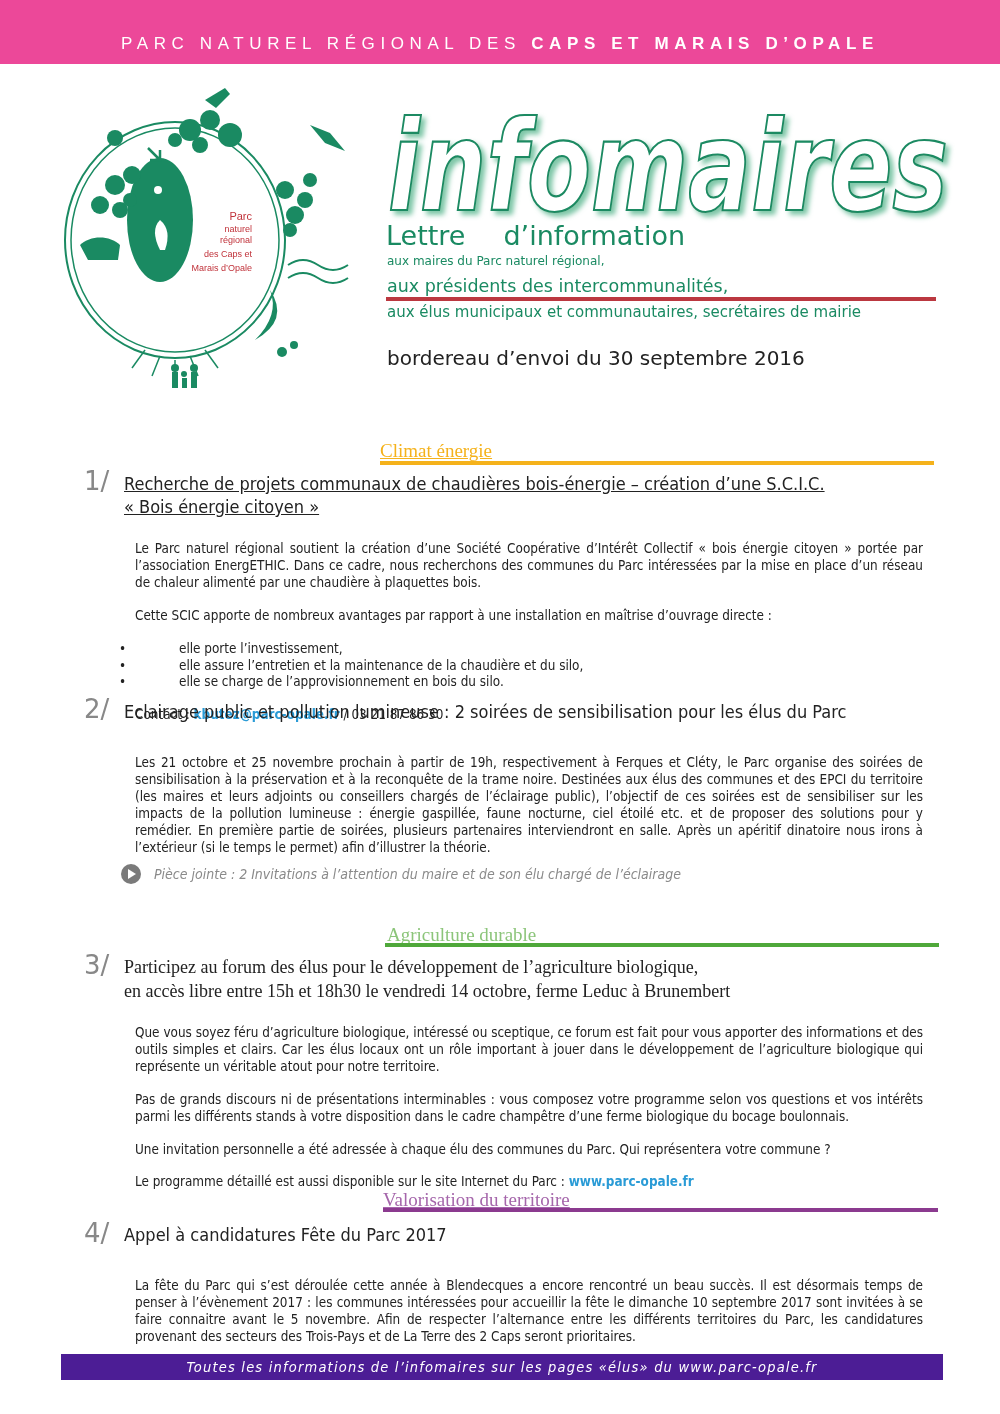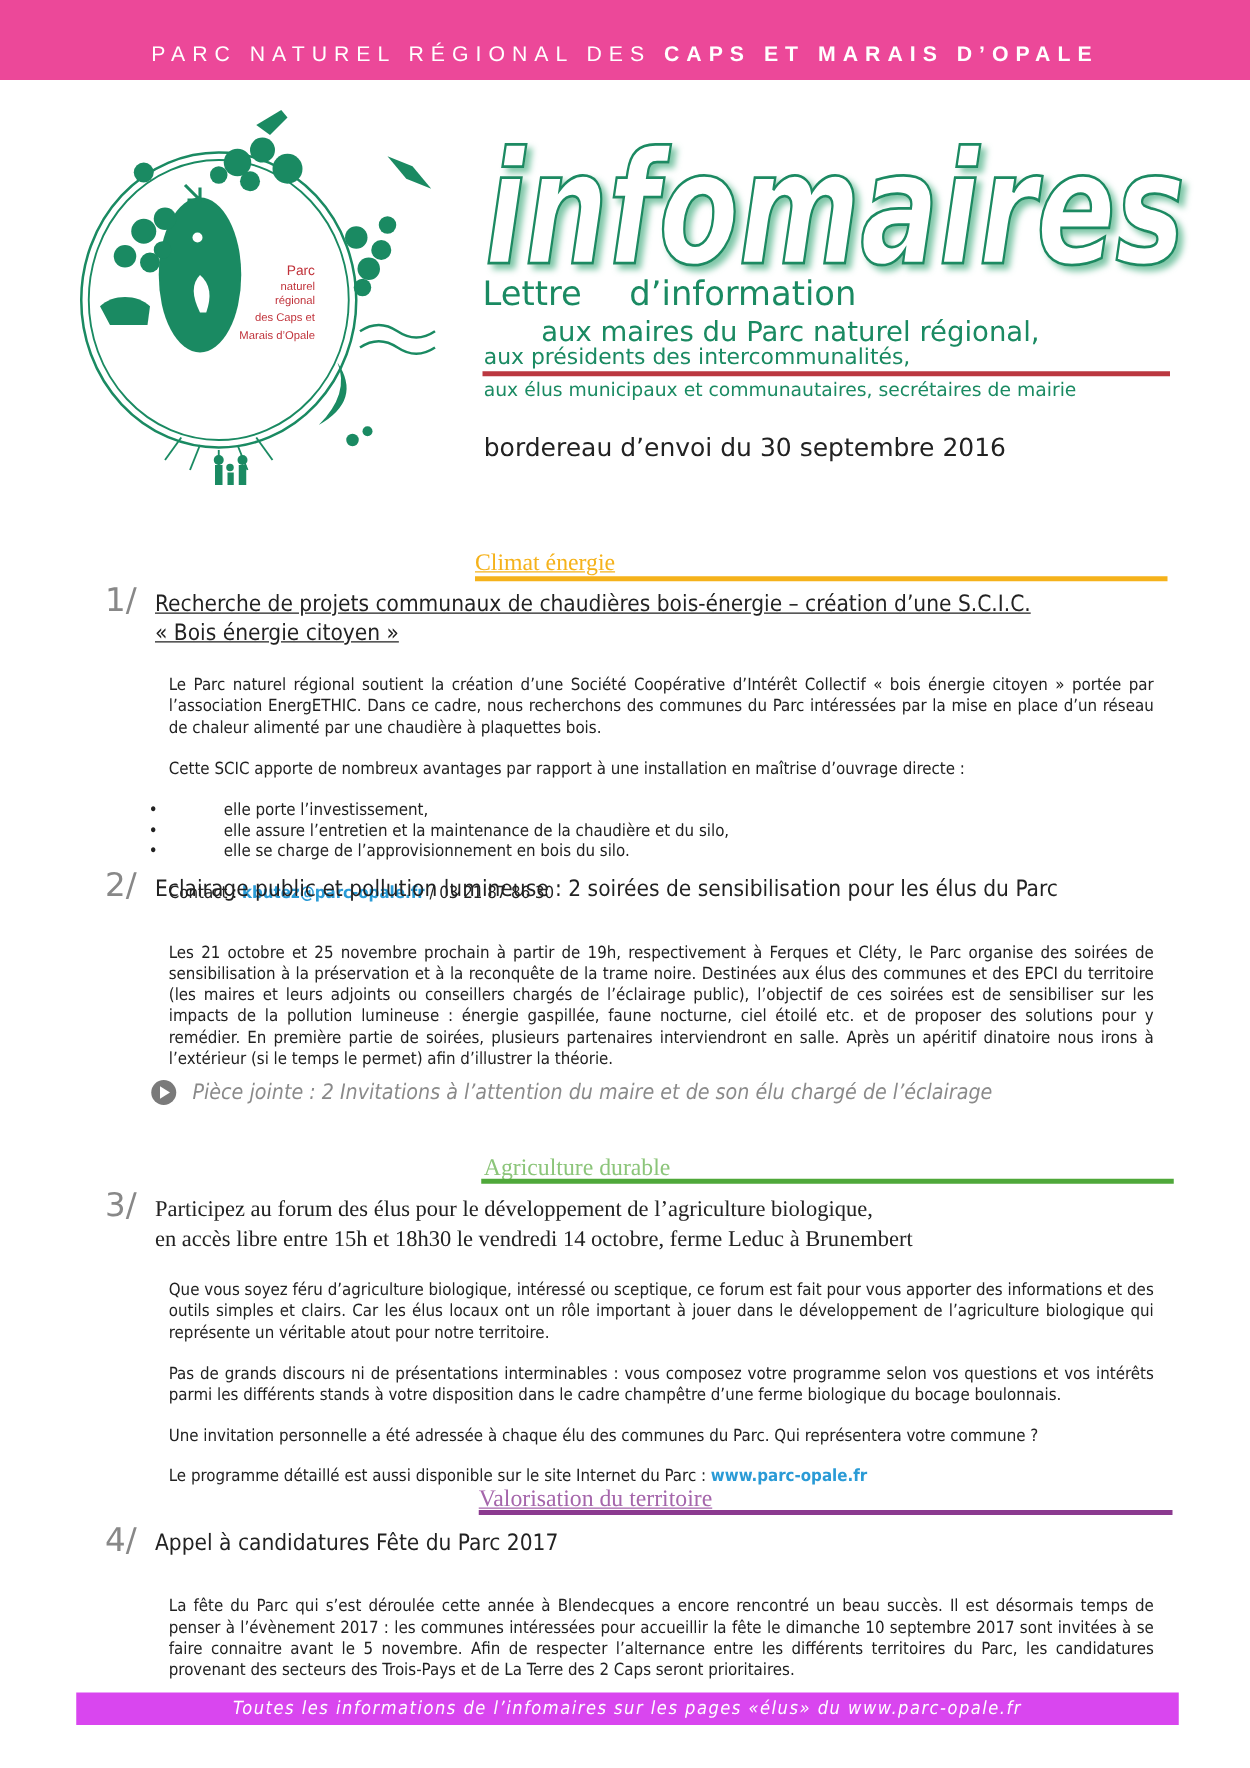--- a/index.html
+++ b/index.html
@@ -9,38 +9,38 @@
   .top-banner .txt { position:absolute; left:0; right:0; top:34px; text-align:center;
         color:#fff; font-family:"Liberation Sans", sans-serif; font-size:17px; letter-spacing:5.6px; white-space:nowrap; }
   .top-banner .txt b { font-weight:bold; }
   .logo { position:absolute; left:20px; top:80px; width:330px; height:320px; }
   .masthead { position:absolute; left:386px; top:98px; width:570px; height:150px; }
   .masthead svg { width:100%; height:100%; }
   .lettre { position:absolute; left:386px; top:220px; color:#1a8a62; font-family:"DejaVu Sans", sans-serif;
             font-size:27px; white-space:nowrap; }
   .lettre .gap { display:inline-block; width:38px; }
   .sub { position:absolute; left:387px; color:#1a8a62; font-family:"DejaVu Sans", sans-serif; white-space:nowrap; }
-  .sub1 { top:254px; font-size:22px;margin-left:46px; }
+  .sub1 { top:254px; font-size:12px; }
   .sub2 { top:276px; font-size:17.5px; }
   .sub3 { top:303px; font-size:15px; }
   .redline { position:absolute; left:386px; top:297px; width:550px; height:4px; background:#bb3840; }
   .bordereau { position:absolute; left:387px; top:346px; font-family:"DejaVu Sans", sans-serif; font-size:20px; color:#222; white-space:nowrap; }
 
   .section-head { position:absolute; white-space:nowrap; font-family:Liberation Serif, serif; font-size:19px; font-weight:bold;text-align:center; }
   .section-line { position:absolute; height:4px; }
   .num { position:absolute; left:84px; font-size:26px; color:#888; font-family:"DejaVu Sans", sans-serif; }
   .title { position:absolute; left:124px; font-size:18px; color:#222; white-space:nowrap; line-height:23px; }
   .para { position:absolute; left:119px; width:820px; font-size:13.4px; line-height:16.9px; color:#222; text-align:justify; }
   .para p { margin:16px; }
   .para .bl { display:flex; }
   .para .bl .dot { width:60px; }
   .link { color:#2a9bd6;font-weight:bold; }
-  .pj { position:absolute; left:120px; top:863px; font-size:17px; color:#8a8a8a; font-style:italic; white-space:nowrap; display:flex; align-items:center; }
+  .pj { position:absolute; left:120px; top:863px; font-size:14px; color:#8a8a8a; font-style:italic; white-space:nowrap; display:flex; align-items:center; }
   .pj .ico { width:22px; height:22px; margin-right:12px; }
-  .bottom-banner { position:absolute; left:61px; top:1354px; width:882px; height:26px; background:#d946ef; }
+  .bottom-banner { position:absolute; left:61px; top:1354px; width:882px; height:26px; background:#4c1d95; }
   .bottom-banner .txt { text-align:center; line-height:26px; color:#fff; font-style:italic; font-size:14.5px; letter-spacing:1.2px; white-space:nowrap; }
 </style>
 </head>
 <body>
 
 <div class="top-banner">
   <div class="txt"><span>PARC NATUREL RÉGIONAL DES </span><b>CAPS ET MARAIS D’OPALE</b></div>
 </div>
 
 <div class="logo">

